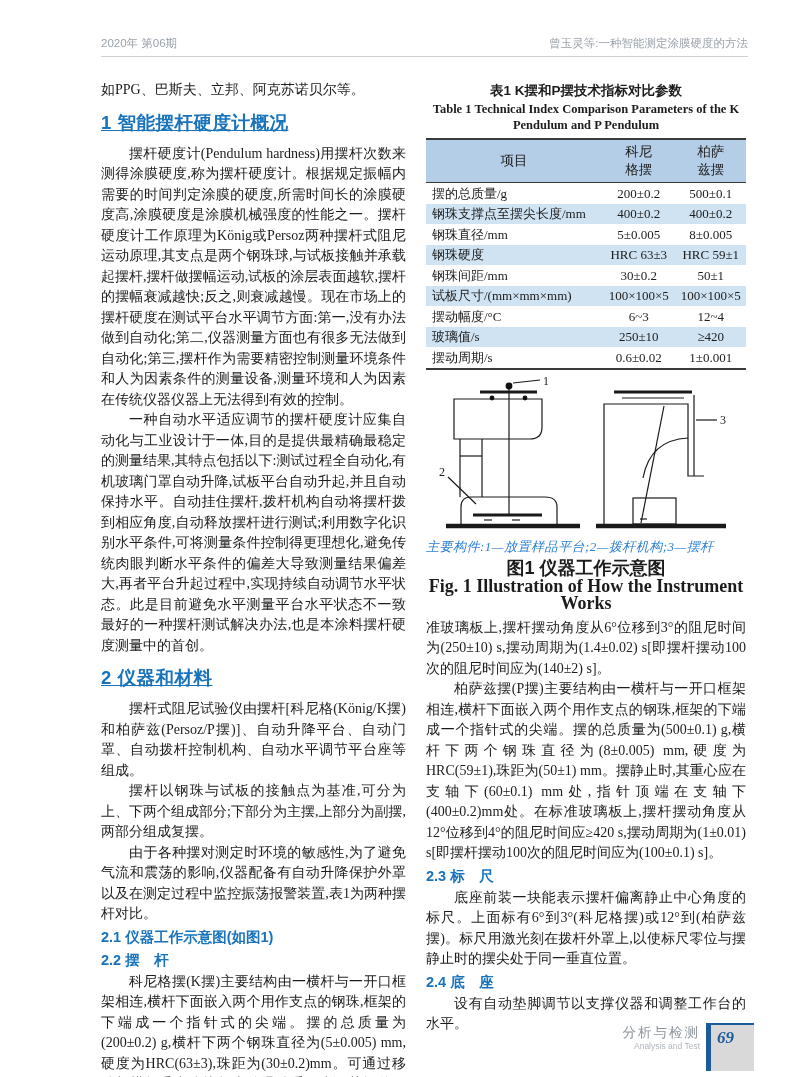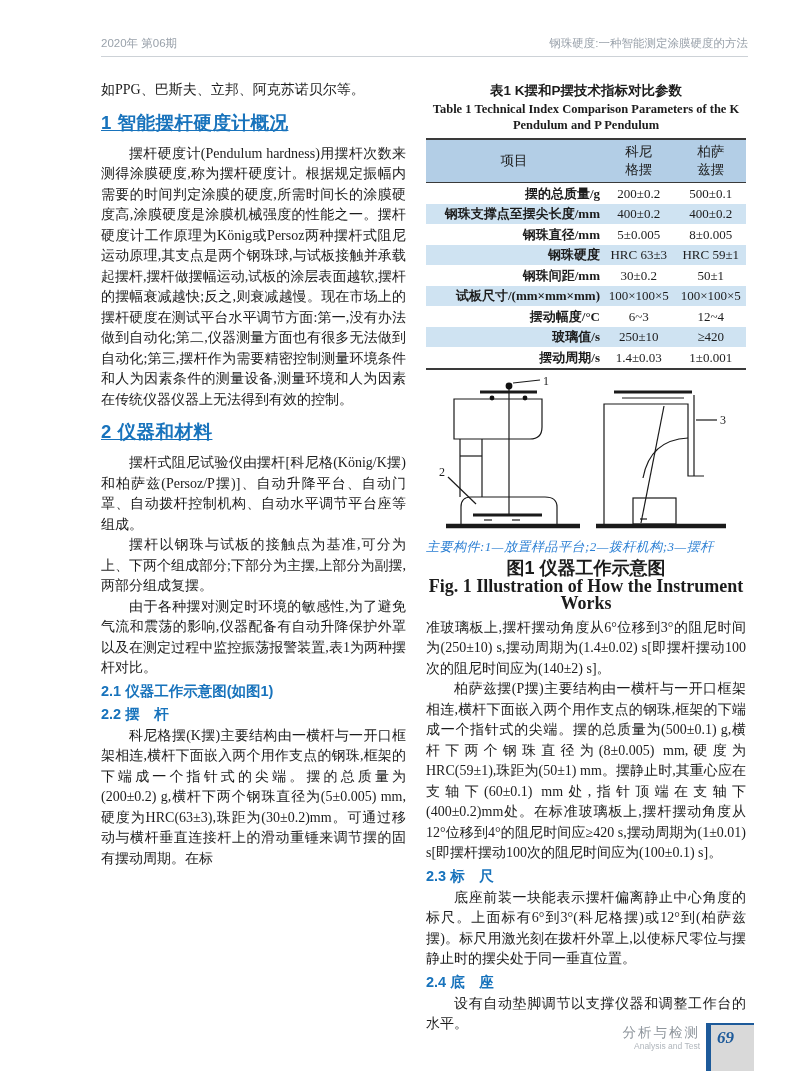--- a/index.html
+++ b/index.html
@@ -31,21 +31,21 @@
     font-size:14.5px;line-height:22px;margin:1px 0;}
   
   .tbl-title-zh{font-family:"Liberation Sans","DejaVu Sans",sans-serif;font-weight:bold;font-size:13.5px;
     text-align:center;line-height:18px;margin-bottom:2px;}
   .tbl-title-en{font-weight:bold;font-size:12.5px;text-align:center;line-height:15.5px;margin-bottom:5px;}
   table.cmp{width:100%;border-collapse:collapse;font-size:13px;
     border-top:2px solid #3a3a3a;border-bottom:2px solid #3a3a3a;}
   table.cmp th{background:var(--table-header-bg);font-weight:normal;border-bottom:1px solid #3a3a3a;
     padding:3px 18px;text-align:center;font-size:13.5px;}
   table.cmp td{padding:2.5px 2px;text-align:center;line-height:15.5px;}
-  table.cmp td:first-child{text-align:right;padding-left:6px;font-weight:bold;}
+  table.cmp td:first-child{text-align:left;padding-left:6px;}
   table.cmp tbody tr:nth-child(even){background:var(--table-alt-bg);}
   col.c1{width:55%;} col.c2{width:23%;} col.c3{width:22%;}
   
   .figure-box{margin-top:6px;text-align:center;}
   .figure-box svg{display:block;margin:0 auto;}
   .fig-note{color:#2b7fd3;font-style:italic;font-size:13px;line-height:18px;margin-top:4px;text-align:left;
     letter-spacing:0.5px;}
   .fig-cap-zh{font-family:"Liberation Sans","DejaVu Sans",sans-serif;font-weight:bold;font-size:18px;
     line-height:20px;margin-top:2px;}
   .fig-cap-en{font-weight:bold;font-size:18px;line-height:17px;margin-bottom:6px;}
@@ -64,28 +64,29 @@
   .fig-mid{stroke:#1a1a1a;stroke-width:3;fill:none;}
   .fig-label{font-family:"Liberation Serif","DejaVu Serif",serif;font-size:12px;fill:#1a1a1a;}
 </style>
 </head>
 <body>
 
 <div class="page">
 
   <div class="header-bar">
     <span>2020年 第06期</span>
-    <span>钢珠硬度:一种智能测定涂膜硬度的方法</span>
+    <span>曾玉灵等:一种智能测定涂膜硬度的方法</span>
   </div>
   <div class="header-rule"></div>
 
   <div class="col-left">
     <p class="para-cont">如PPG、巴斯夫、立邦、阿克苏诺贝尔等。</p>
     <div class="section-head">1  智能摆杆硬度计概况</div>
     <p class="para">摆杆硬度计(Pendulum hardness)用摆杆次数来测得涂膜硬度,称为摆杆硬度计。根据规定振幅内需要的时间判定涂膜的硬度,所需时间长的涂膜硬度高,涂膜硬度是涂膜机械强度的性能之一。摆杆硬度计工作原理为König或Persoz两种摆杆式阻尼运动原理,其支点是两个钢珠球,与试板接触并承载起摆杆,摆杆做摆幅运动,试板的涂层表面越软,摆杆的摆幅衰减越快;反之,则衰减越慢。现在市场上的摆杆硬度在测试平台水平调节方面:第一,没有办法做到自动化;第二,仪器测量方面也有很多无法做到自动化;第三,摆杆作为需要精密控制测量环境条件和人为因素条件的测量设备,测量环境和人为因素在传统仪器仪器上无法得到有效的控制。</p>
+    <p class="para">一种自动水平适应调节的摆杆硬度计应集自动化与工业设计于一体,目的是提供最精确最稳定的测量结果,其特点包括以下:测试过程全自动化,有机玻璃门罩自动升降,试板平台自动升起,并且自动保持水平。自动挂住摆杆,拨杆机构自动将摆杆拨到相应角度,自动释放摆杆进行测试;利用数字化识别水平条件,可将测量条件控制得更理想化,避免传统肉眼判断水平条件的偏差大导致测量结果偏差大,再者平台升起过程中,实现持续自动调节水平状态。此是目前避免水平测量平台水平状态不一致最好的一种摆杆测试解决办法,也是本涂料摆杆硬度测量中的首创。</p>
     <div class="section-head">2  仪器和材料</div>
     <p class="para">摆杆式阻尼试验仪由摆杆[科尼格(König/K摆)和柏萨兹(Persoz/P摆)]、自动升降平台、自动门罩、自动拨杆控制机构、自动水平调节平台座等组成。</p>
     <p class="para">摆杆以钢珠与试板的接触点为基准,可分为上、下两个组成部分;下部分为主摆,上部分为副摆,两部分组成复摆。</p>
     <p class="para">由于各种摆对测定时环境的敏感性,为了避免气流和震荡的影响,仪器配备有自动升降保护外罩以及在测定过程中监控振荡报警装置,表1为两种摆杆对比。</p>
     <div class="sub-head">2.1 仪器工作示意图(如图1)</div>
     <div class="sub-head">2.2 摆　杆</div>
     <p class="para">科尼格摆(K摆)主要结构由一横杆与一开口框架相连,横杆下面嵌入两个用作支点的钢珠,框架的下端成一个指针式的尖端。摆的总质量为(200±0.2) g,横杆下两个钢珠直径为(5±0.005) mm,硬度为HRC(63±3),珠距为(30±0.2)mm。可通过移动与横杆垂直连接杆上的滑动重锤来调节摆的固有摆动周期。在标</p>
   </div>
 
   <div class="col-right">
@@ -142,21 +143,21 @@
             <td>6~3</td>
             <td>12~4</td>
           </tr>
         <tr>
             <td>玻璃值/s</td>
             <td>250±10</td>
             <td>≥420</td>
           </tr>
         <tr>
             <td>摆动周期/s</td>
-            <td>1.4±0.03</td>
+            <td>0.6±0.02</td>
             <td>1±0.001</td>
           </tr>
       </tbody>
     </table>
 
     <div class="figure-box">
       <svg width="300" height="158" viewBox="0 0 300 158">
 
         <line class="fig-thick" x1="10" y1="150" x2="144" y2="150"></line>
         <path class="fig-line" d="M25 148 V131 Q25 121 35 121 H109 Q121 121 121 131 V148"></path>

